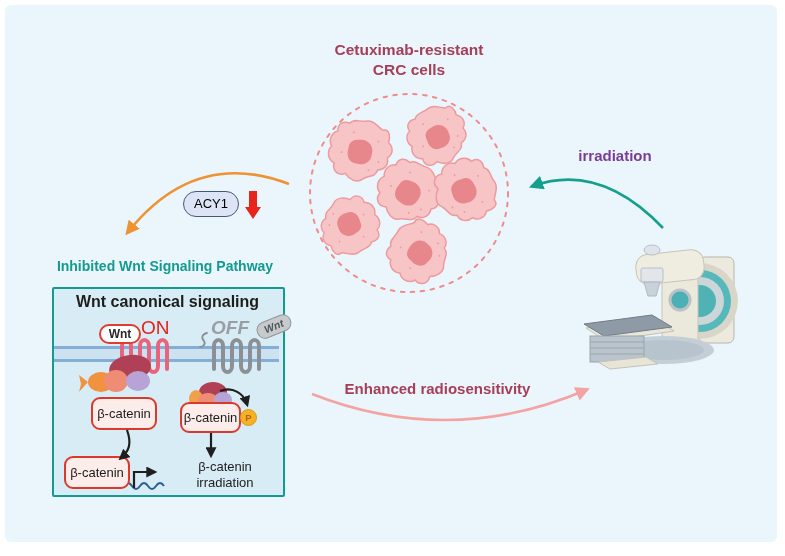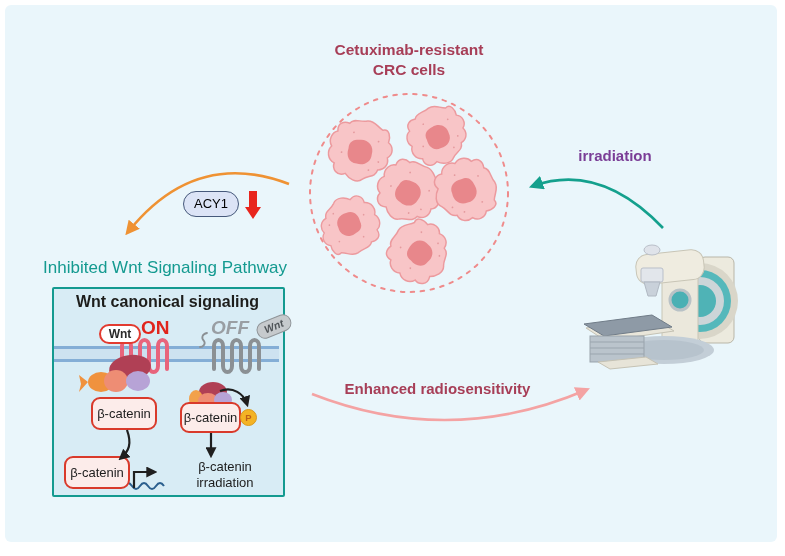--- a/index.html
+++ b/index.html
@@ -6,29 +6,29 @@
   .stage{position:relative;width:785px;height:556px;background:#ffffff;overflow:hidden;
          font-family:"Liberation Sans",sans-serif;}
   .panel{position:absolute;left:5px;top:5px;width:772px;height:537px;background:#eaf6fb;border-radius:6px;}
   .layer{position:absolute;left:0;top:0;pointer-events:none;}.z2{z-index:2}.z4{z-index:4}
 
   .txt{position:absolute;z-index:3;text-align:center;}
   .title{left:298px;top:40px;width:222px;font-size:15.5px;font-weight:bold;color:#a73e57;line-height:20px;}
   .irradiation{left:545px;top:147px;width:140px;font-size:15px;font-weight:bold;color:#7a3d96;}
   .acy1{left:183px;top:191px;width:54px;height:24px;line-height:24px;background:#dce4f6;
         border:1.5px solid #46597b;border-radius:14px;font-size:13px;color:#000000;}
-  .pathway{left:30px;top:258px;width:270px;font-size:17px;font-weight:normal;color:#149a90;}
+  .pathway{left:30px;top:258px;width:270px;font-size:14px;font-weight:bold;color:#149a90;}
   .radios{left:330px;top:380px;width:215px;font-size:15px;font-weight:bold;color:#a73e57;}
 
   .wntbox{position:absolute;z-index:1;left:52px;top:287px;width:229px;height:206px;
           background:#d8ecf5;border:2px solid #149a90;border-radius:2px;}
   .boxtitle{left:60px;top:293px;width:215px;font-size:16px;font-weight:bold;color:#1d1d1b;}
   .wnt-pill-on{left:99px;top:324px;width:38px;height:16px;line-height:16px;background:#ffffff;
         border:2px solid #e23b30;border-radius:10px;font-size:12px;font-weight:bold;color:#2a2a2a;}
-  .on-label{left:141px;top:317px;width:44px;font-size:19px;font-weight:bold;color:#e0241c;text-align:left;}
+  .on-label{left:141px;top:317px;width:44px;font-size:19px;font-weight:normal;color:#e0241c;text-align:left;}
   .off-label{left:211px;top:317px;width:48px;font-size:19px;font-weight:bold;color:#999ea3;text-align:left;font-style:italic;}
   .wnt-pill-off{left:256px;top:318px;width:34px;height:15px;line-height:15px;background:#c6cacd;
         border:1px solid #8f9498;border-radius:8px;font-size:10.5px;font-weight:bold;font-style:italic;
         color:#4f5458;transform:rotate(-22deg);}
   .bcat{position:absolute;z-index:3;display:flex;align-items:center;justify-content:center;
         background:#fcecea;border:2.5px solid #d93a2b;border-radius:9px;
         font-size:13px;color:#1c1c1c;text-align:center;}
   .bcat1{left:91px;top:397px;width:62px;height:29px;}
   .bcat2{left:64px;top:456px;width:62px;height:29px;}
   .bcat3{left:180px;top:402px;width:57px;height:27px;}

